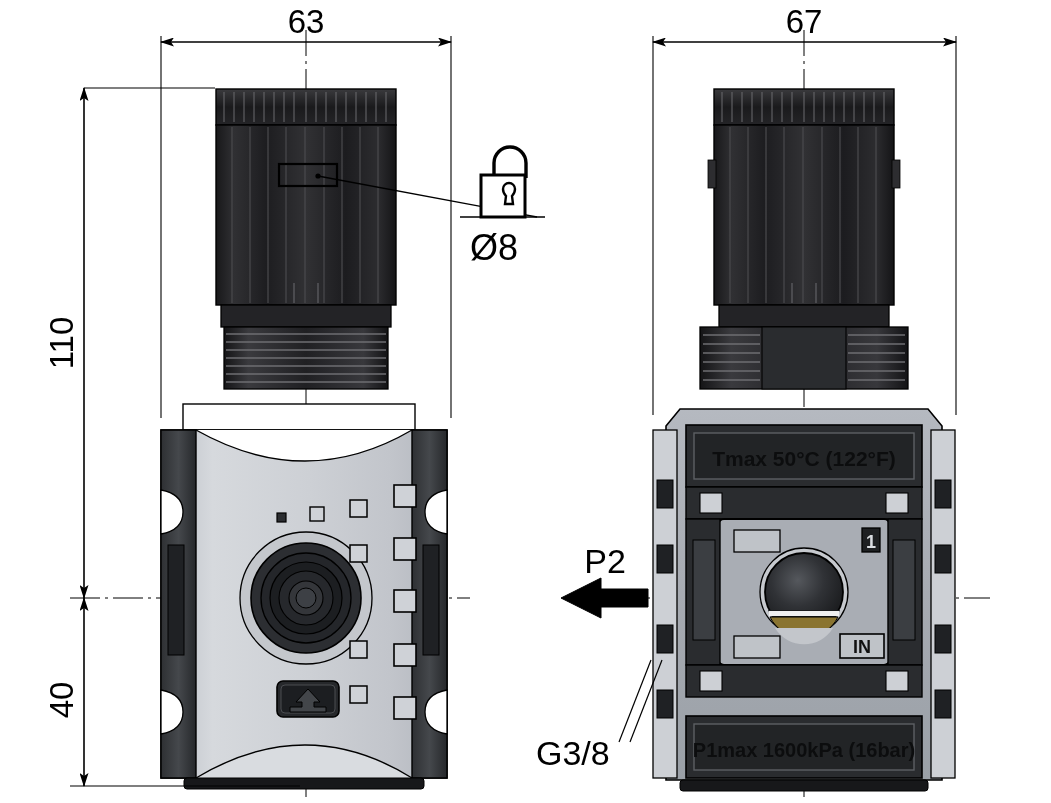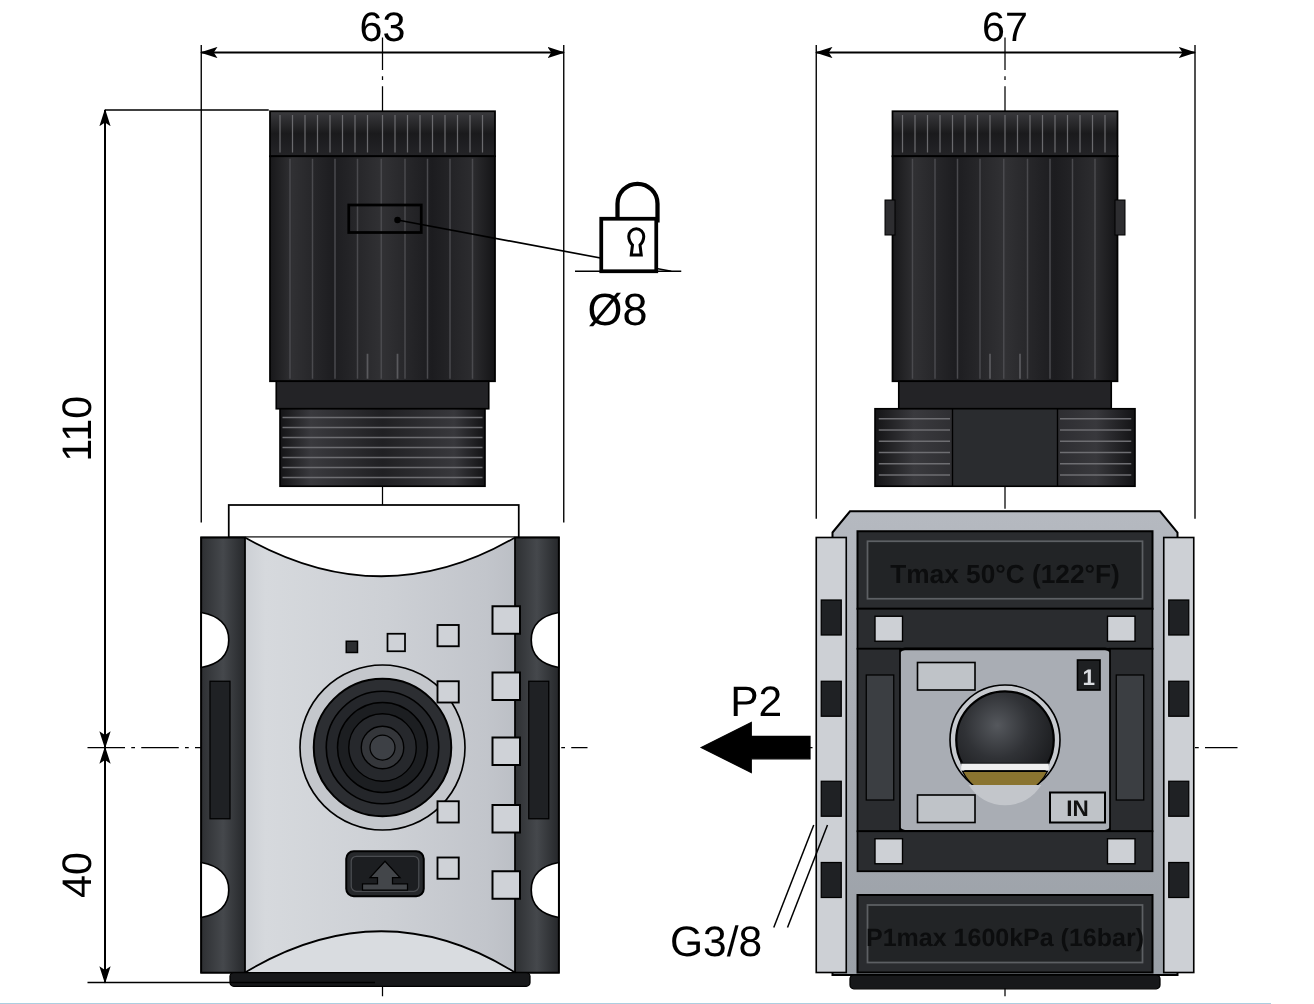--- a/index.html
+++ b/index.html
@@ -1,18 +1,18 @@
 <!DOCTYPE html>
 <html><head>
 <meta charset="utf-8">
 <style>
   html,body{margin:0;padding:0;background:#ffffff;}
   body{width:1051px;height:803px;overflow:hidden;
        font-family:"Liberation Sans",sans-serif;color:#000;}
-  #stage{position:relative;width:1051px;height:803px;background:#0369a1;}
+  #stage{position:relative;width:1051px;height:803px;background:#ef4444;}
   svg{display:block;}
   .dimtext{font-family:"Liberation Sans",sans-serif;fill:#000;}
 </style>
 </head>
 <body>
 
 <div id="stage">
 
 <svg width="1051" height="803" viewBox="0 0 1051 803">
 

